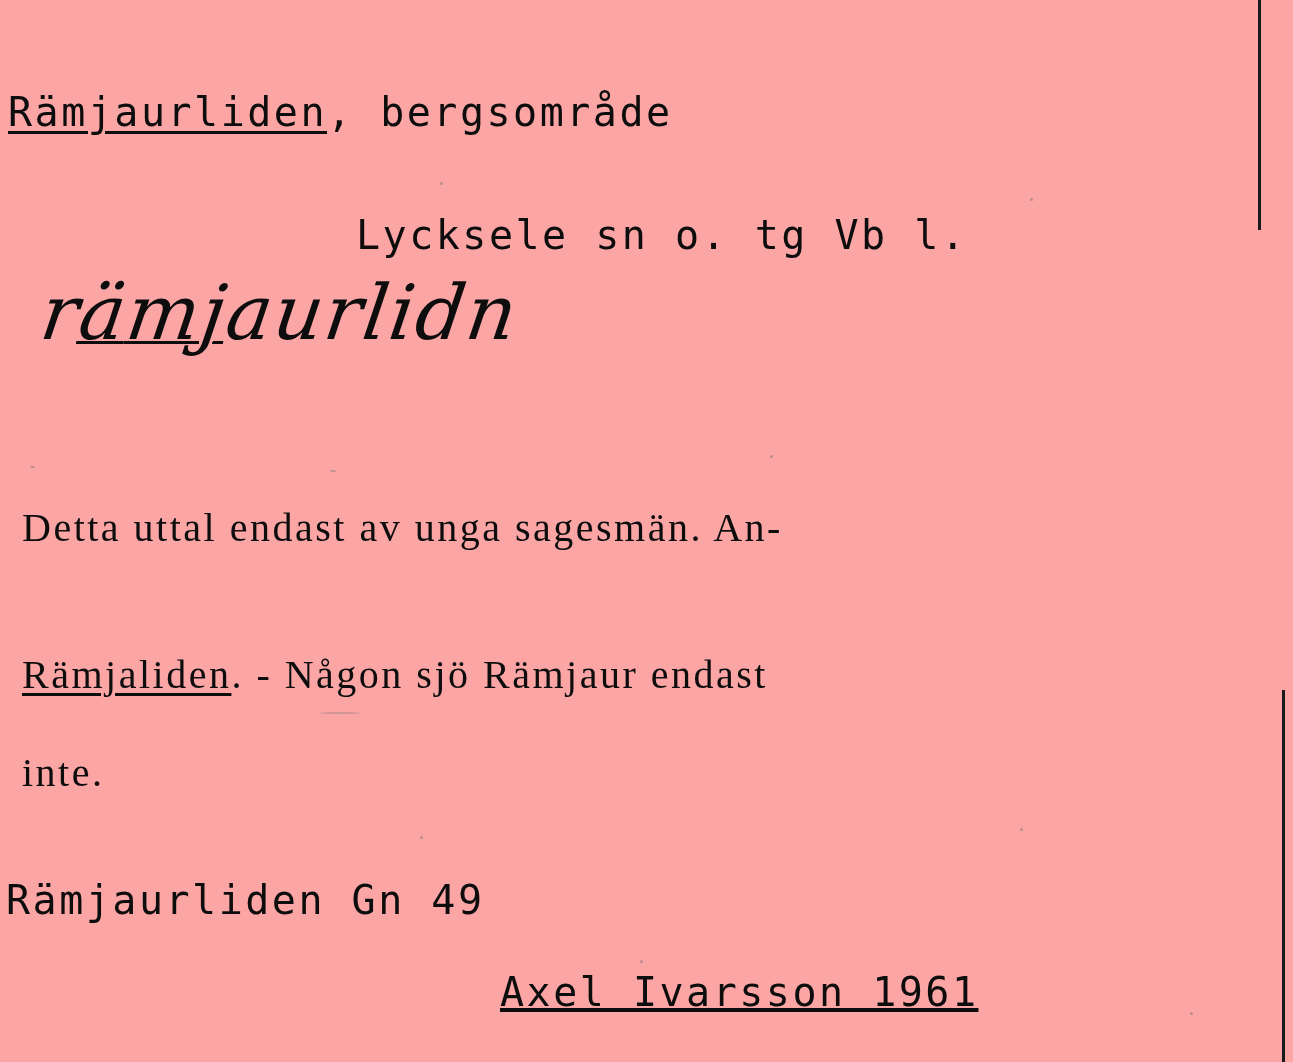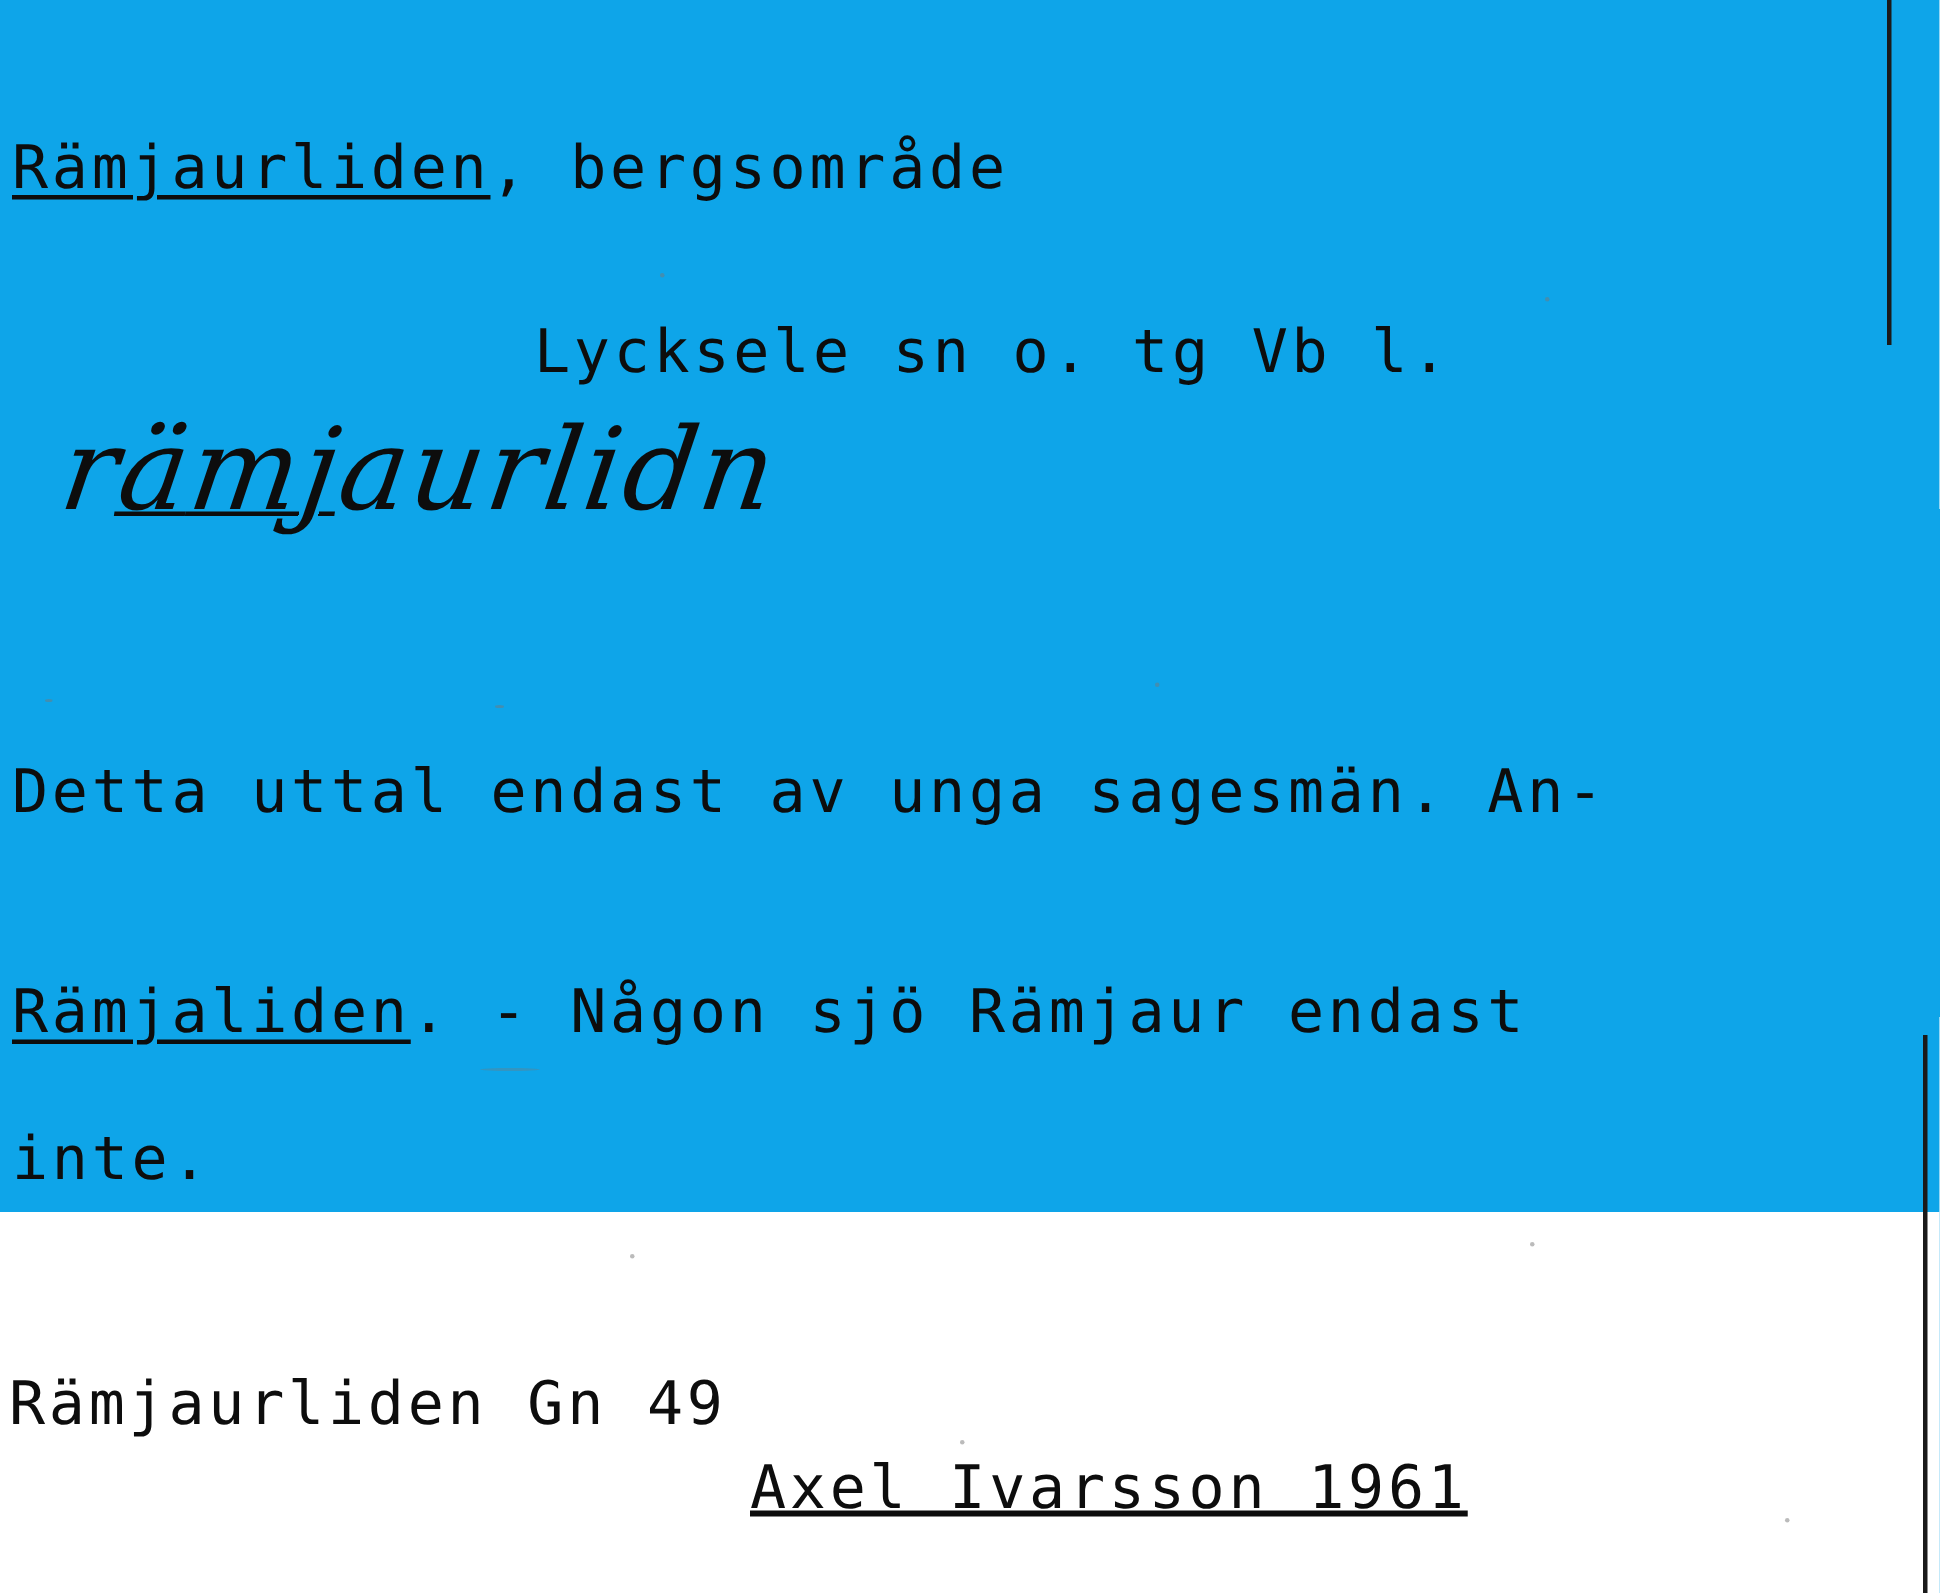--- a/index.html
+++ b/index.html
@@ -14,22 +14,22 @@
     font-family: "DejaVu Sans Mono", monospace;
     color: #111111;
     position: relative;
   }
 
   .card {
     position: absolute;
     left: 0;
     top: 0;
     width: 1293px;
-    height: 808px;
-    background: #0ea5e9;
+    height: 1062px;
+    background: #fca5a5;
   }
 
   
   .edge-rule {
     position: absolute;
     background: #1a1a1a;
     width: 3px;
   }
   .edge-rule.r1 { left: 1258px; top: 0px;   height: 230px; }
   .edge-rule.r2 { left: 1282px; top: 690px; height: 372px; }
@@ -70,35 +70,34 @@
     color: #0d0d0d;
     white-space: pre;
     transform: skewX(-8deg);
   }
   .script .under {
     text-decoration: underline;
     text-decoration-thickness: 3px;
     text-underline-offset: 2px;
   }
 
-  .body-line { left: 8px; }
+  .body-line { left: 22px; font-family: Liberation Serif, serif; }
   .body-line.l1 { top: 508px; }
   .body-line.l2 { top: 583px; }
   .body-line.l3 { top: 655px; }
   .body-line.l4 { top: 740px; margin-top: 13px; }
   .body-line .u {
     text-decoration: underline;
     text-decoration-thickness: 3px;
     text-underline-offset: 5px;
   }
 
   .source {
     left: 6px;
     top: 880px;
-    margin-top: 36px;
   }
 
   .signature {
     left: 500px;
     top: 972px;
     text-decoration: underline;
   }
 
   
   .dot {

